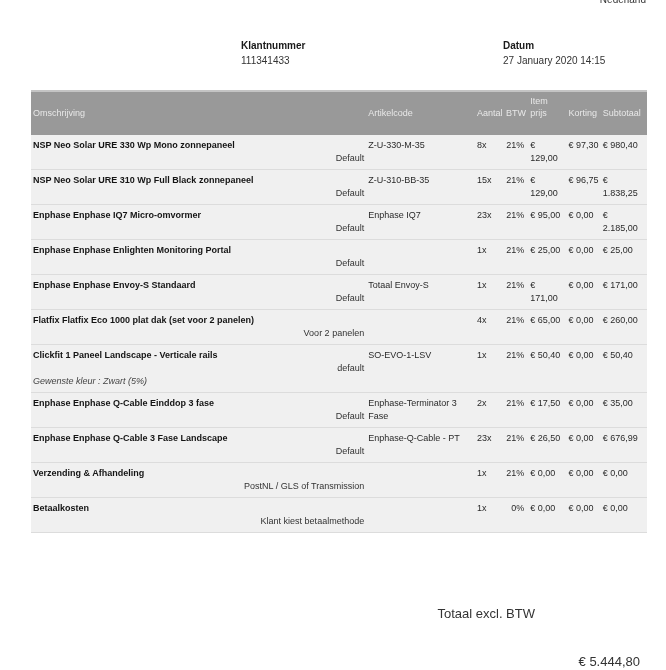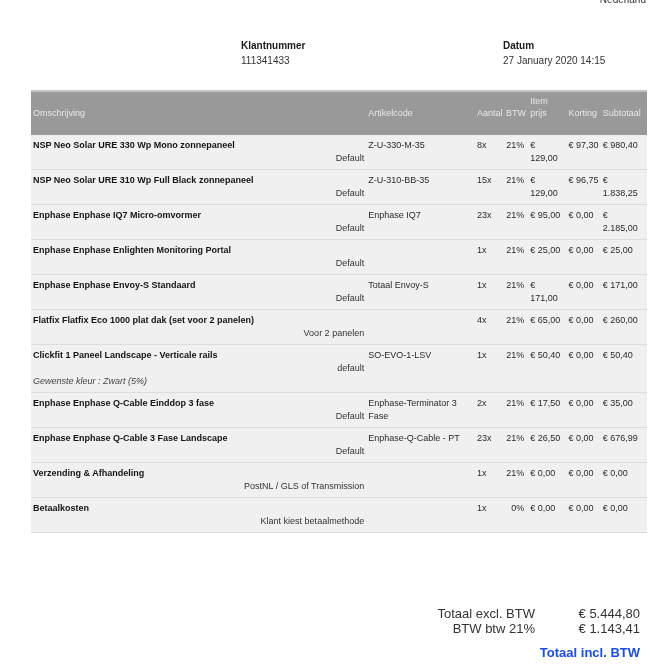--- a/index.html
+++ b/index.html
@@ -35,21 +35,21 @@
     .col-qty { width: 29px; }
     .col-vat { width: 24px; }
     .col-price { width: 38px; }
     .col-disc { width: 34px; }
     .col-sub { width: 46px; }
     td.vat, th.vat { text-align: right; padding-right: 4px !important; }
 
     .totals { position: absolute; top: 606px; left: 400px; width: 240px; }
     .totals .row { display: flex; justify-content: flex-end; font-size: 13px; line-height: 15px; color: #333; }
     .totals .row .tl { width: 129px; text-align: right; }
-    .totals .row .tv { width: 105px; text-align: right; }
+    .totals .row .tv { width: 105px; text-align: right; margin-top: 48px; }
     .totals .row.grand { margin-top: 8px; font-size: 13px; font-weight: bold; color: #1d4ed8; line-height: 18px; }
   </style>
 </head>
 <body>
 
 <div class="country">Nederland</div>
 
 <div class="meta-block" id="meta-klant">
   <div class="lbl">Klantnummer</div>
   <div class="val">111341433</div>

